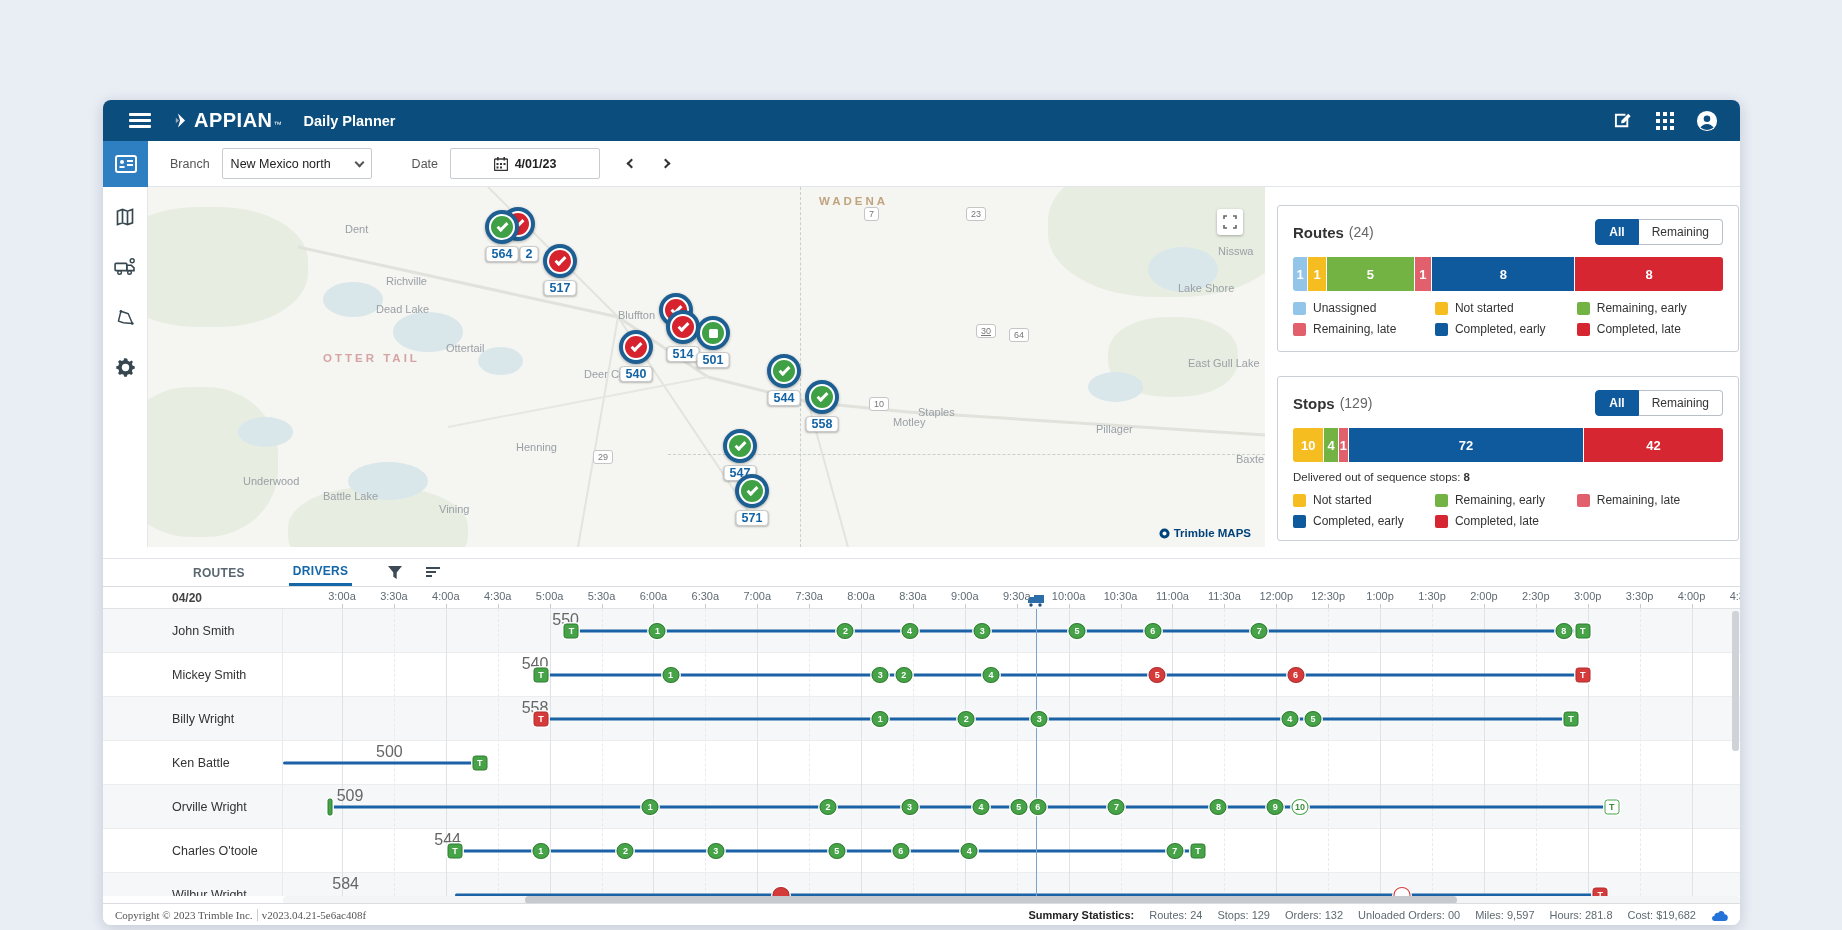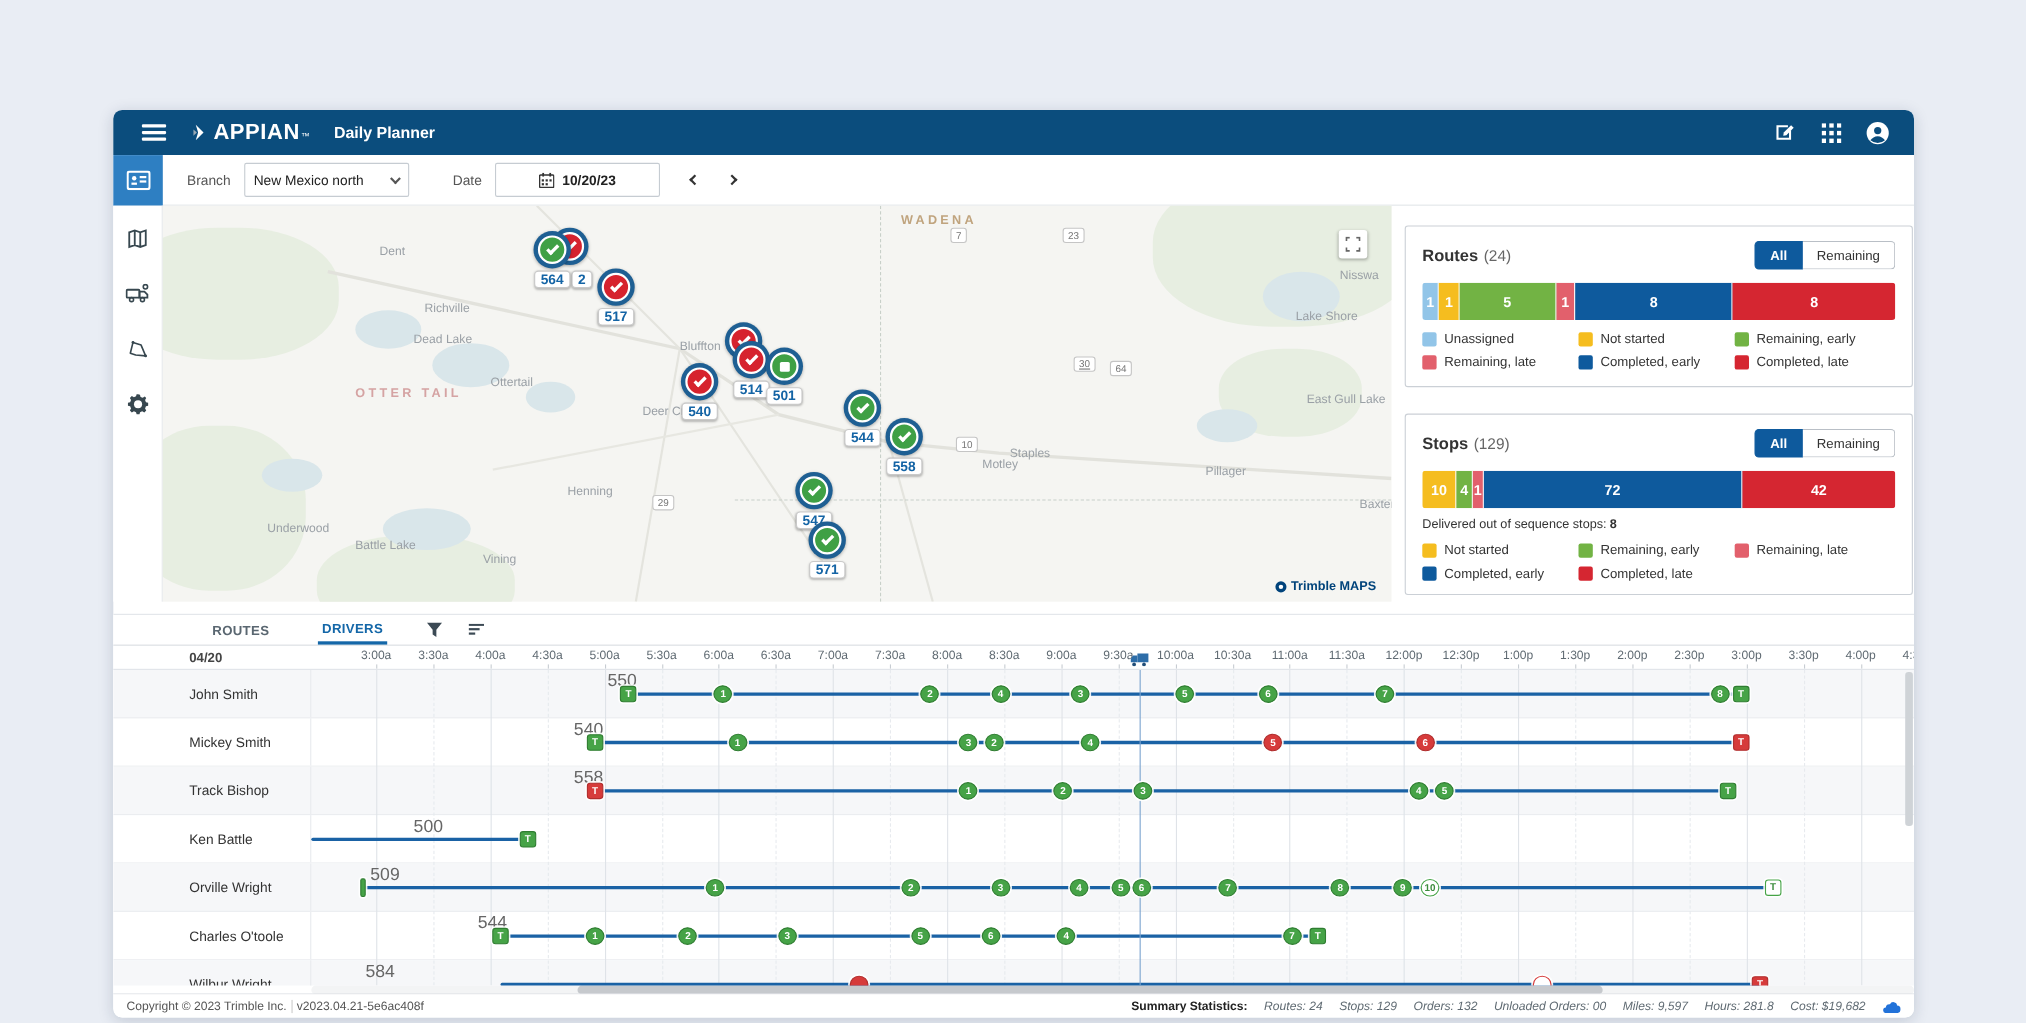--- a/index.html
+++ b/index.html
@@ -141,25 +141,25 @@
   .tmk.osq { width:15px; height:15px; border-radius:3px; }
   .tmk.oc.green, .tmk.osq.green { background:#fff; color:#3c8c3d; border:1.5px solid #46a347; }
   .tmk.oc.red, .tmk.osq.red { background:#fff; color:#c23333; border:1.5px solid #d63b3b; }
   .hscroll { position:relative; height:8px; margin-left:180px; background:#f3f4f5; border-radius:4px; }
   .hscroll .thumb { position:absolute; left:16.6%; width:64%; top:0; height:8px; background:#c6c9cd; border-radius:4px; cursor:pointer; }
   .vscroll { position:absolute; right:1px; top:2px; width:7px; height:140px; background:#cfd3d7; border-radius:3px; z-index:6; cursor:pointer; }
 
   
   .app-footer { position:absolute; left:0; top:803px; width:100%; height:22px; background:#fff;
     border-top:1px solid #d9dde2; border-radius:0 0 8px 8px; display:flex; align-items:center; font-size:11px; color:#555; }
-  .f-left { display:flex; align-items:center; margin-left:12px; gap:4px; }
+  .f-left { display:flex; align-items:center; margin-left:12px; gap:4px;font-family:Liberation Serif, serif; }
   .f-sep { width:1px; height:12px; background:#ccc; }
   .f-right { margin-left:auto; margin-right:12px; display:flex; align-items:center; gap:15px; }
   .stats-label { font-weight:bold; color:#222; font-size:11px;text-align:center; }
-  .stat { white-space:nowrap; color:#5f6a72;font-style:italic; }
+  .stat { white-space:nowrap; color:#5f6a72; }
 </style>
 </head>
 <body>
 
 <div class="stage">
   <div class="app-window">
 
     <div class="app-header">
       <div class="hamburger">
           <i></i>
@@ -227,21 +227,21 @@
         <svg width="14" height="14" viewBox="0 0 14 14">
           <rect x="0.5" y="2" width="13" height="11.5" rx="1" fill="none" stroke="#333" stroke-width="1.4"></rect>
           <rect x="3" y="0" width="1.6" height="3.5" fill="#333"></rect>
             <rect x="9.4" y="0" width="1.6" height="3.5" fill="#333"></rect>
           <rect x="2.5" y="6" width="2" height="2" fill="#333"></rect>
             <rect x="6" y="6" width="2" height="2" fill="#333"></rect>
             <rect x="9.5" y="6" width="2" height="2" fill="#333"></rect>
           <rect x="2.5" y="9.5" width="2" height="2" fill="#333"></rect>
             <rect x="6" y="9.5" width="2" height="2" fill="#333"></rect>
         </svg>
-        <span class="val">10/20/23</span>
+        <span class="val">4/01/23</span>
       </div>
       <span class="nav-btn" style="margin-left:18px;">
           <i class="chev left"></i>
         </span>
       <span class="nav-btn">
           <i class="chev right"></i>
         </span>
     </div>
 
     <div class="sidebar">
@@ -625,21 +625,21 @@
                 <div class="tmk c green" style="left: 26.6%; z-index: 5;">1</div>
                 <div class="tmk c green" style="left: 41%; z-index: 6;">3</div>
                 <div class="tmk c green" style="left: 42.6%; z-index: 7;">2</div>
                 <div class="tmk c green" style="left: 48.6%; z-index: 8;">4</div>
                 <div class="tmk c red" style="left: 60%; z-index: 9;">5</div>
                 <div class="tmk c red" style="left: 69.5%; z-index: 10;">6</div>
                 <div class="tmk sq red" style="left: 89.2%; z-index: 11;">T</div>
               </div>
             </div>
             <div class="t-row striped">
-              <div class="t-row-label">Track Bishop</div>
+              <div class="t-row-label">Billy Wright</div>
               <div class="t-row-chart">
                 <span class="route-num" style="left: 17.3%;">558</span>
                 <div class="route-line" style="left: 17.7%; width: 70.7%;"></div>
                 <div class="tmk sq red" style="left: 17.7%; z-index: 4;">T</div>
                 <div class="tmk c green" style="left: 41%; z-index: 5;">1</div>
                 <div class="tmk c green" style="left: 46.9%; z-index: 6;">2</div>
                 <div class="tmk c green" style="left: 51.9%; z-index: 7;">3</div>
                 <div class="tmk c green" style="left: 69.1%; z-index: 8;">4</div>
                 <div class="tmk c green" style="left: 70.7%; z-index: 9;">5</div>
                 <div class="tmk sq green" style="left: 88.4%; z-index: 10;">T</div>

